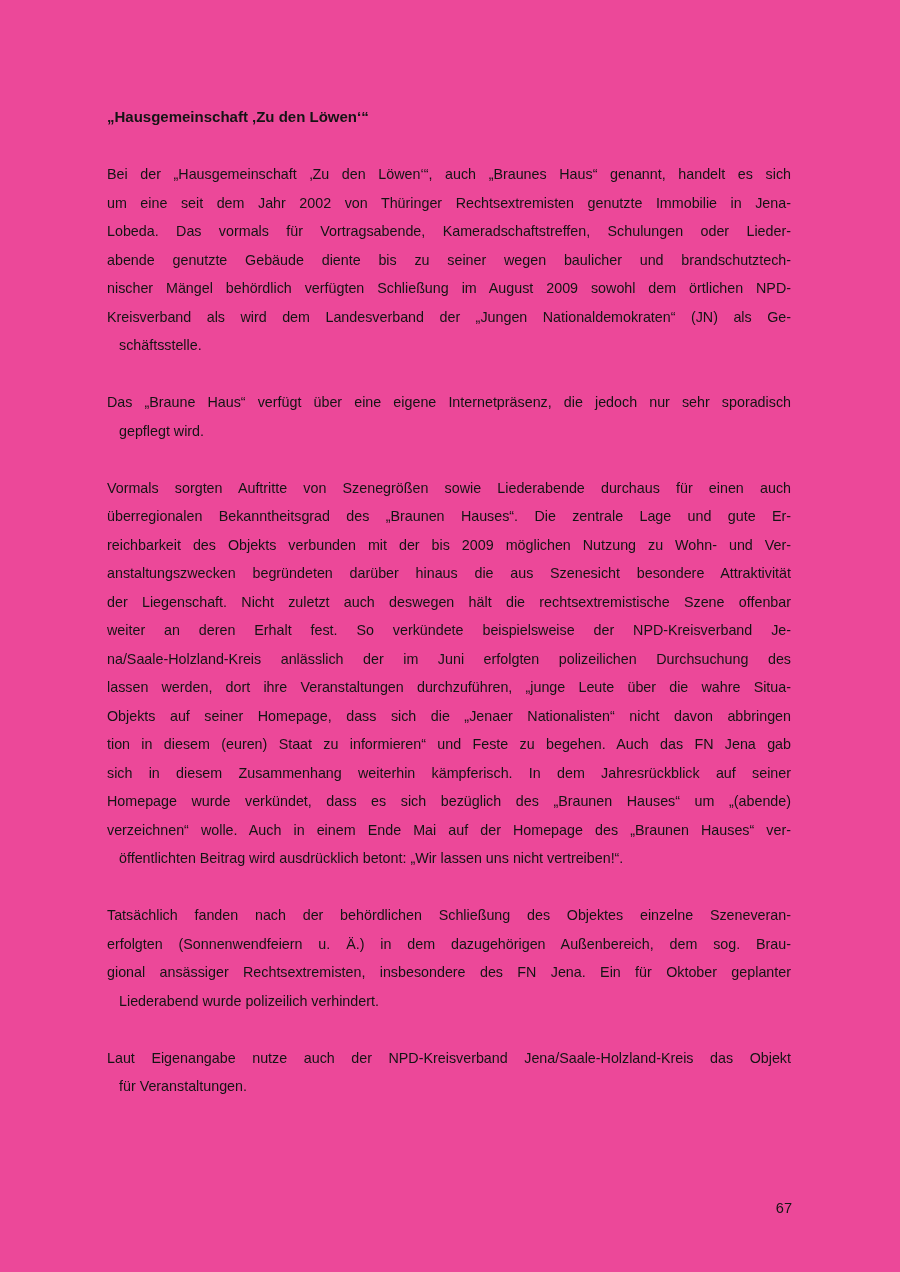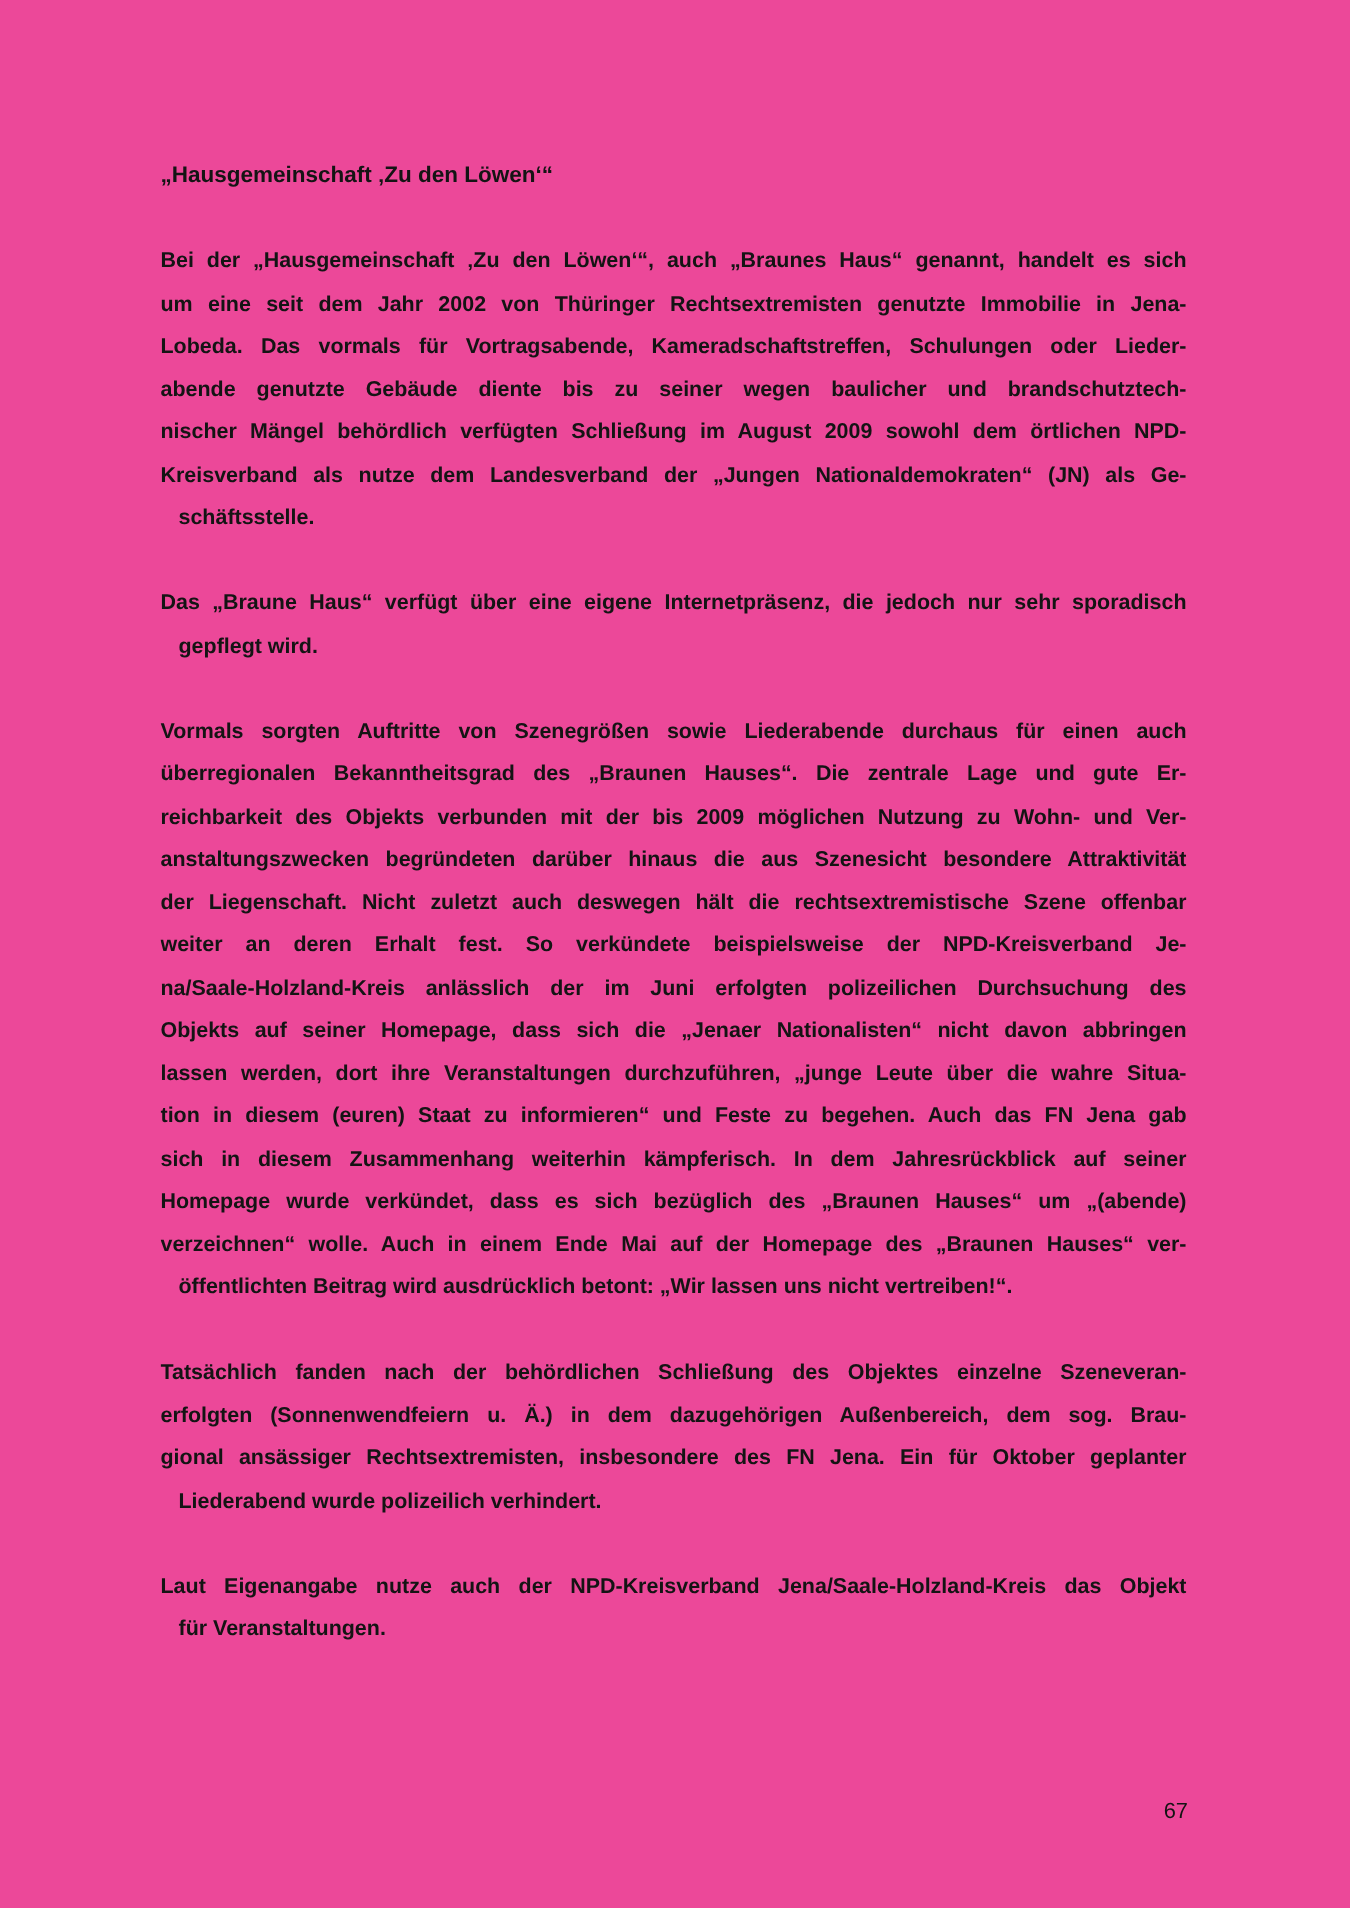--- a/index.html
+++ b/index.html
@@ -36,21 +36,20 @@
     line-height: 28.5px;
   }
   .para {
     margin: 0 0 28.5px 0;
   }
   .line {
     height: 28.5px;
     overflow: hidden;
     text-align: justify;
     text-align-last: justify;
-    font-weight: bold;
   }
   .line.last {
     text-align-last: left;
     margin-left: 12px;
   }
   .page-number {
     position: absolute;
     top: 1194px;
     right: 108px;
     font-size: 14.6px;
@@ -64,37 +63,37 @@
 <div class="page">
   <h1 class="heading">„Hausgemeinschaft ‚Zu den Löwen‘“</h1>
 
   <div class="doc-body" id="paragraph-host">
       <div class="para">
         <div class="line">Bei der „Hausgemeinschaft ‚Zu den Löwen‘“, auch „Braunes Haus“ genannt, handelt es sich</div>
         <div class="line">um eine seit dem Jahr 2002 von Thüringer Rechtsextremisten genutzte Immobilie in Jena-</div>
         <div class="line">Lobeda. Das vormals für Vortragsabende, Kameradschaftstreffen, Schulungen oder Lieder-</div>
         <div class="line">abende genutzte Gebäude diente bis zu seiner wegen baulicher und brandschutztech-</div>
         <div class="line">nischer Mängel behördlich verfügten Schließung im August 2009 sowohl dem örtlichen NPD-</div>
-        <div class="line">Kreisverband als nutze dem Landesverband der „Jungen Nationaldemokraten“ (JN) als Ge-</div>
+        <div class="line">Kreisverband als wird dem Landesverband der „Jungen Nationaldemokraten“ (JN) als Ge-</div>
         <div class="line last">schäftsstelle.</div>
       </div>
       <div class="para">
         <div class="line">Das „Braune Haus“ verfügt über eine eigene Internetpräsenz, die jedoch nur sehr sporadisch</div>
         <div class="line last">gepflegt wird.</div>
       </div>
       <div class="para">
         <div class="line">Vormals sorgten Auftritte von Szenegrößen sowie Liederabende durchaus für einen auch</div>
         <div class="line">überregionalen Bekanntheitsgrad des „Braunen Hauses“. Die zentrale Lage und gute Er-</div>
         <div class="line">reichbarkeit des Objekts verbunden mit der bis 2009 möglichen Nutzung zu Wohn- und Ver-</div>
         <div class="line">anstaltungszwecken begründeten darüber hinaus die aus Szenesicht besondere Attraktivität</div>
         <div class="line">der Liegenschaft. Nicht zuletzt auch deswegen hält die rechtsextremistische Szene offenbar</div>
         <div class="line">weiter an deren Erhalt fest. So verkündete beispielsweise der NPD-Kreisverband Je-</div>
         <div class="line">na/Saale-Holzland-Kreis anlässlich der im Juni erfolgten polizeilichen Durchsuchung des</div>
+        <div class="line">lassen werden, dort ihre Veranstaltungen durchzuführen, „junge Leute über die wahre Situa-</div>
         <div class="line">Objekts auf seiner Homepage, dass sich die „Jenaer Nationalisten“ nicht davon abbringen</div>
-        <div class="line">lassen werden, dort ihre Veranstaltungen durchzuführen, „junge Leute über die wahre Situa-</div>
         <div class="line">tion in diesem (euren) Staat zu informieren“ und Feste zu begehen. Auch das FN Jena gab</div>
         <div class="line">sich in diesem Zusammenhang weiterhin kämpferisch. In dem Jahresrückblick auf seiner</div>
         <div class="line">Homepage wurde verkündet, dass es sich bezüglich des „Braunen Hauses“ um „(abende)</div>
         <div class="line">verzeichnen“ wolle. Auch in einem Ende Mai auf der Homepage des „Braunen Hauses“ ver-</div>
         <div class="line last">öffentlichten Beitrag wird ausdrücklich betont: „Wir lassen uns nicht vertreiben!“.</div>
       </div>
       <div class="para">
         <div class="line">Tatsächlich fanden nach der behördlichen Schließung des Objektes einzelne Szeneveran-</div>
         <div class="line">erfolgten (Sonnenwendfeiern u. Ä.) in dem dazugehörigen Außenbereich, dem sog. Brau-</div>
         <div class="line">gional ansässiger Rechtsextremisten, insbesondere des FN Jena. Ein für Oktober geplanter</div>

